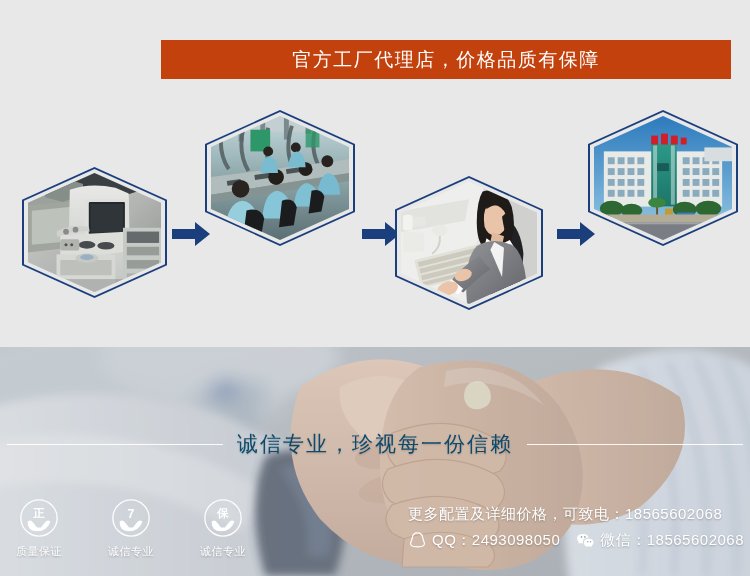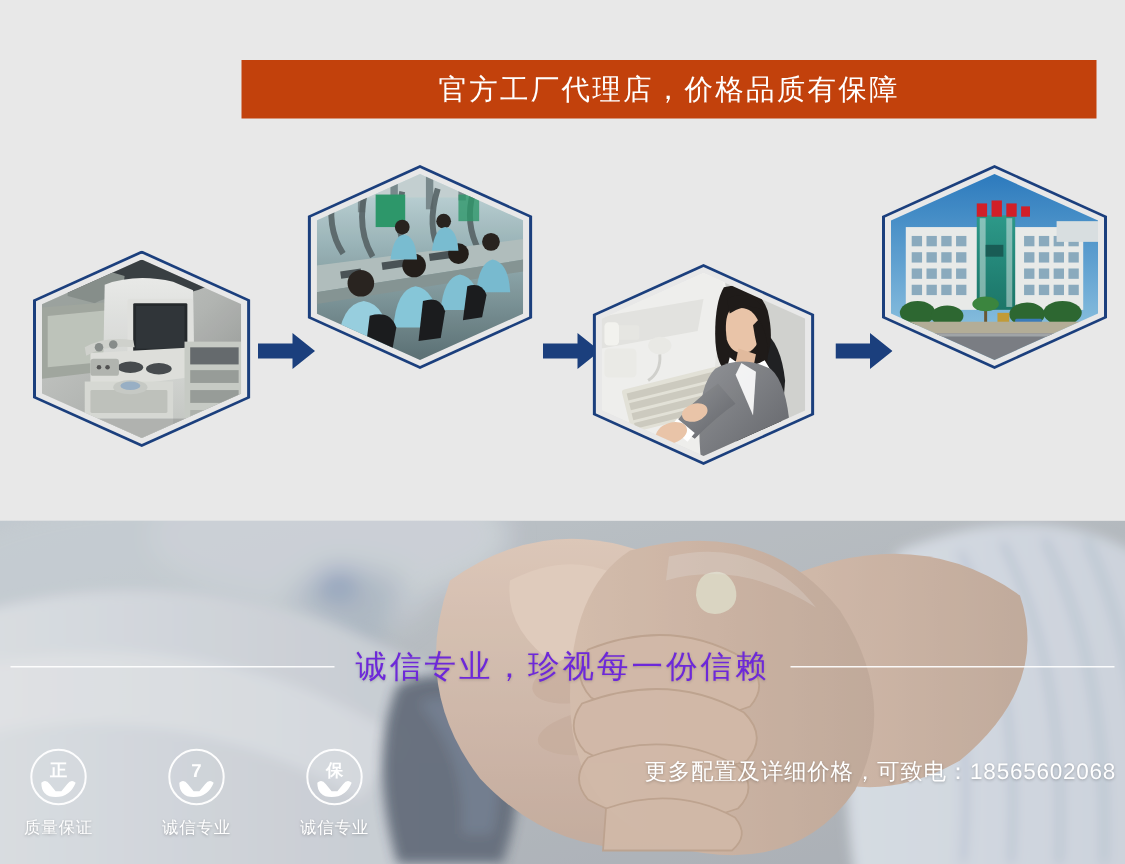--- a/index.html
+++ b/index.html
@@ -115,21 +115,21 @@
     gap: 14px;
   }
   .rule {
     height: 1px;
     background: rgba(255,255,255,0.92);
     flex: 0 0 auto;
   }
   .rule-left  { width: 216px; }
   .rule-right { width: 216px; }
   .tagline-text {
-    color: #6d28d9;
+    color: #0c4a6e;
     font-size: 21px;
     letter-spacing: 2px;
     white-space: nowrap;
     text-shadow: 0 1px 2px rgba(0,0,0,0.18);
   }
 
   
   .badges {
     position: absolute;
     left: 6px;
@@ -654,17 +654,40 @@
             <path d="M10 26 q3 -3 6 1 l4 5 l4 0 l4 -5 q3 -4 6 -1 q-4 10 -14 10 q-10 0 -10 -10 Z" fill="#ffffff"></path>
           </svg>
         </div>
         <div class="badge-label">诚信专业</div>
       </div>
 
     </div>
 
     <div class="contact">
       <div class="contact-line1">更多配置及详细价格，可致电：18565602068</div>
+      <div class="contact-line2">
+        <span class="mini-icon">
+          <svg viewBox="0 0 20 20">
+            <path d="M10 2 q5 0 5.6 5.4 q0.3 2.4 1.4 4.4 q1.1 2.2 -0.6 3.6 q-1.6 1.3 -6.4 1.3
+                     q-4.8 0 -6.4 -1.3 q-1.7 -1.4 -0.6 -3.6 q1.1 -2 1.4 -4.4 Q4.9 2 10 2 Z" fill="none" stroke="#ffffff" stroke-width="1.3" stroke-linejoin="round"></path>
+          </svg>
+        </span>
+        <span class="qq-text">QQ：2493098050</span>
+        <span class="spacer-gap"></span>
+        <span class="mini-icon">
+          <svg viewBox="0 0 20 20">
+            <path d="M7.6 3.2 q5.2 0 5.6 4 q-3.4 -0.4 -5.2 1.6 q-1.8 2 -0.6 4.2 q-1.6 0.2 -3 -0.4
+                     l-2 0.9 l0.6 -1.8 q-2.2 -1.5 -2 -4 Q1.4 3.2 7.6 3.2 Z" fill="#ffffff"></path>
+            <circle cx="5.8" cy="6.2" r="0.9" fill="#9aa0a6"></circle>
+            <circle cx="9.4" cy="6.2" r="0.9" fill="#9aa0a6"></circle>
+            <path d="M13.6 8.2 q4.8 0 4.8 3.8 q0 2 -1.8 3.2 l0.5 1.6 l-1.8 -0.8 q-1.1 0.4 -2.3 0.4
+                     q-4.6 0 -4.6 -3.8 q0 -4.4 5.2 -4.4 Z" fill="#ffffff"></path>
+            <circle cx="12.4" cy="11.4" r="0.75" fill="#9aa0a6"></circle>
+            <circle cx="15.3" cy="11.4" r="0.75" fill="#9aa0a6"></circle>
+          </svg>
+        </span>
+        <span class="wechat-text">微信：18565602068</span>
+      </div>
     </div>
 
   </div>
 
 </div>
 
 </body></html>

